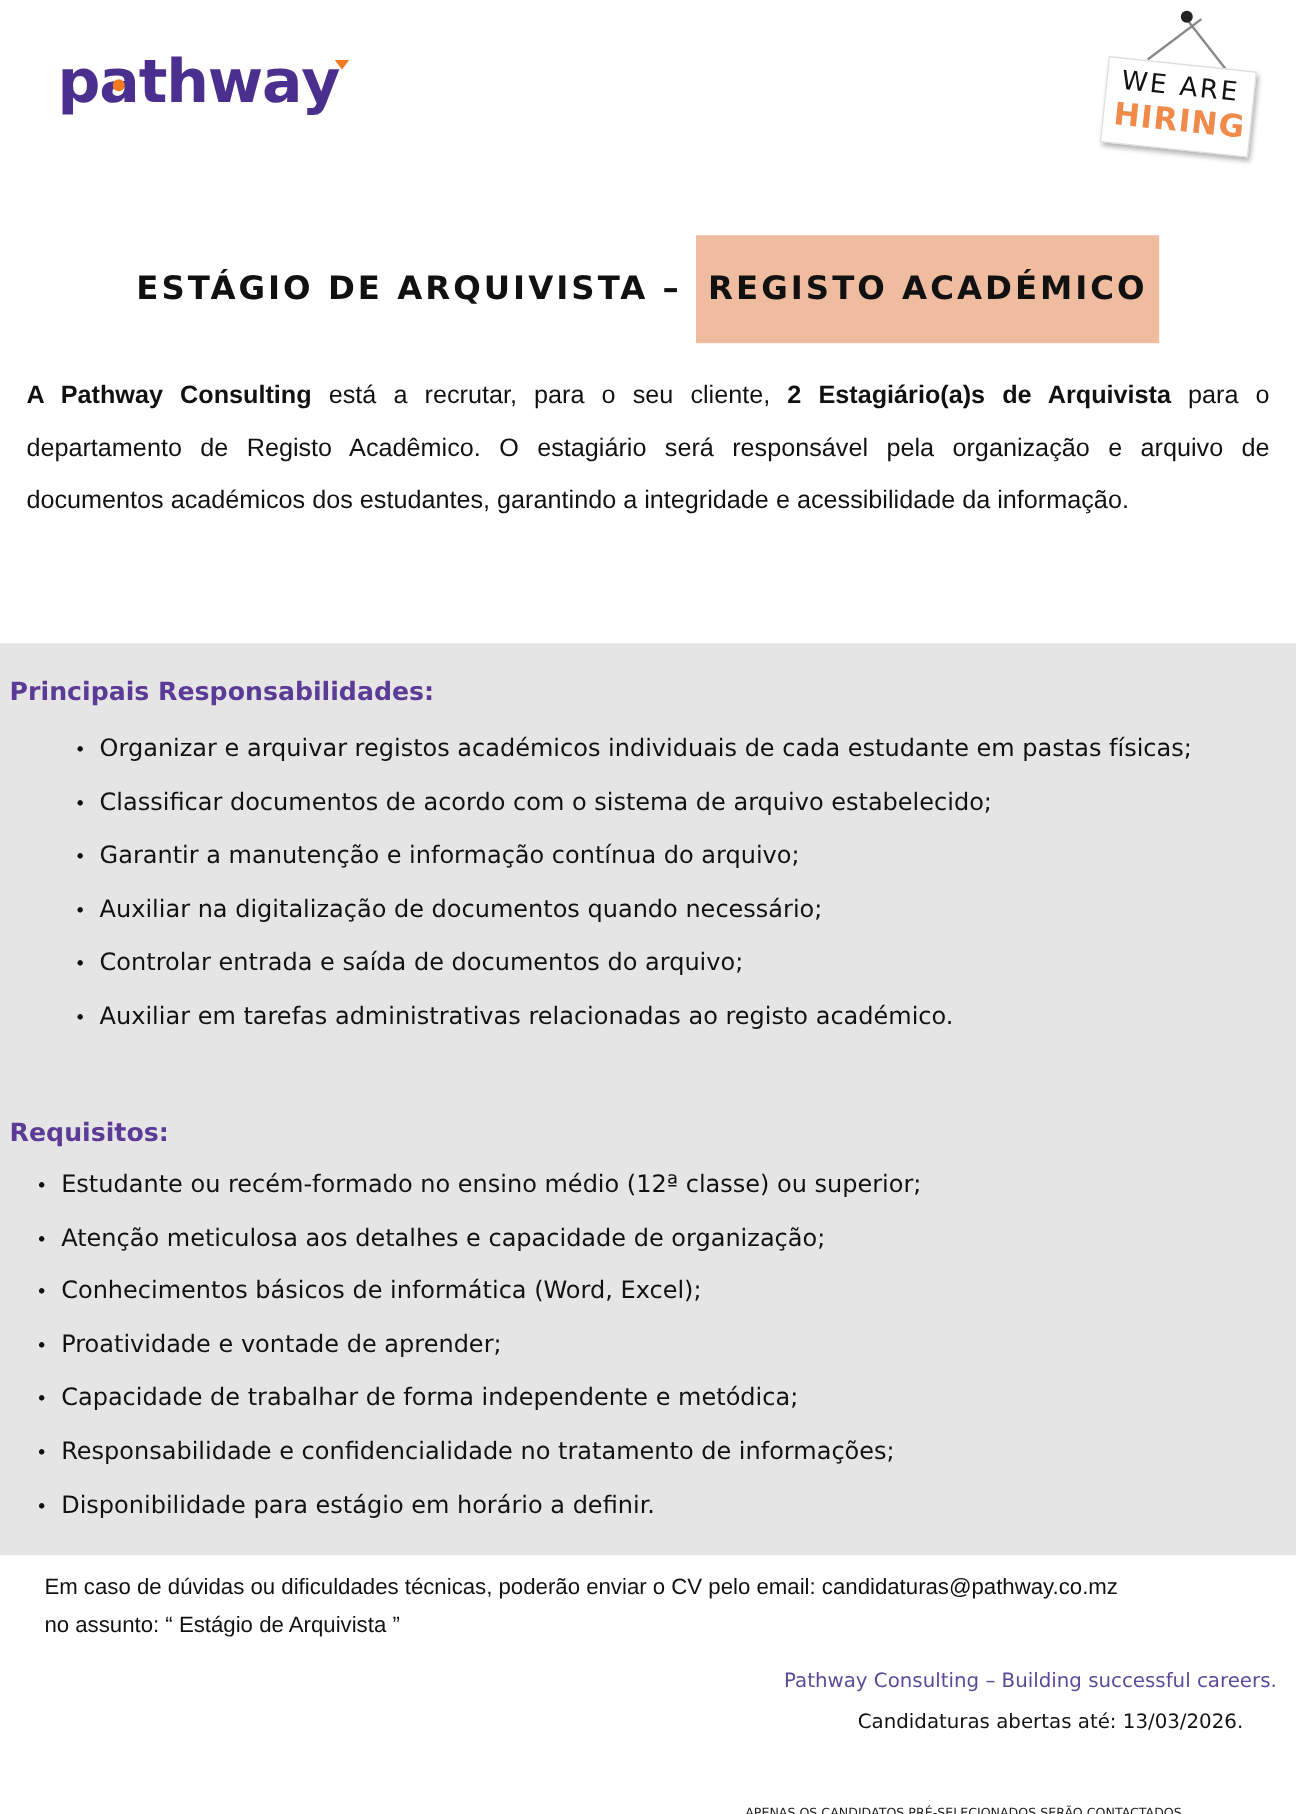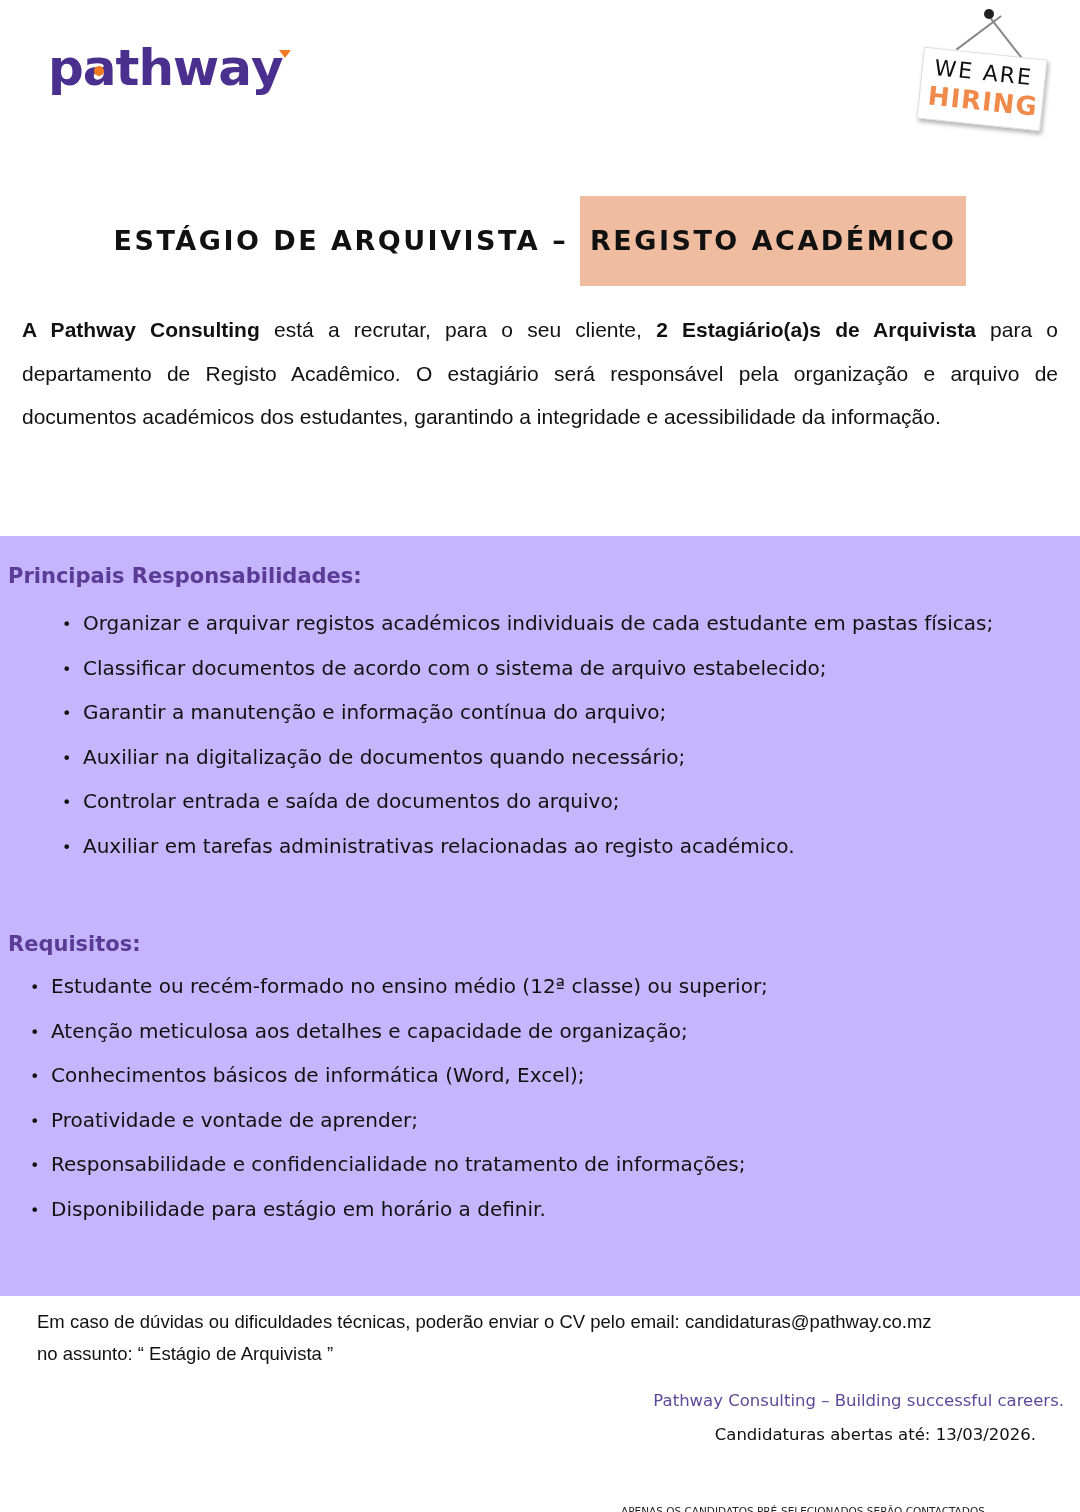--- a/index.html
+++ b/index.html
@@ -18,21 +18,21 @@
   .hiring .board { position: absolute; left: 5px; top: 48px; width: 124px; height: 72px; background: #fff; box-shadow: 2px 3px 4px rgba(0,0,0,0.3); transform: rotate(6deg); border: 1px solid #ddd; padding: 6px 8px; text-align: center; }
   .hiring .we { font-family: "DejaVu Sans", sans-serif; font-size: 22px; letter-spacing: 2px; color: #111; line-height: 26px; }
   .hiring .hire { font-family: "DejaVu Sans", sans-serif; font-size: 26px; letter-spacing: 1px; color: #f08a4b; line-height: 30px; font-weight: bold; }
 
   .title { position: absolute; left: 0; width: 1080px; top: 196px; text-align: center; font-family: "DejaVu Sans", sans-serif; font-weight: bold; font-size: 27px; letter-spacing: 2.5px; line-height: 58px; }
   .title .hl { background: #f0bc9f; padding: 16px 10px; display: inline-block; line-height: 58px; }
 
   .intro { position: absolute; left: 22px; top: 308px; width: 1036px; font-family: "Liberation Sans", sans-serif; font-size: 21px; line-height: 43.5px; text-align: justify; }
   .intro b { font-weight: bold; }
 
-  .panel { position: absolute; left: 0; top: 536px; width: 1080px; height: 760px; background: #c4b5fd; }
+  .panel { position: absolute; left: 0; top: 536px; width: 1080px; height: 760px; background: #e5e5e5; }
   .sec-h { position: absolute; left: 8px; font-family: "DejaVu Sans", sans-serif; font-weight: bold; font-size: 21px; color: #5b3b95; }
   .list { position: absolute; left: 30px; list-style: none; }
   .list li { font-family: "DejaVu Sans", sans-serif; font-size: 20px; line-height: 43.6px; color: #111; white-space: nowrap; }
   .list li .bullet { display: inline-block; width: 21px; font-size: 16px; }
 
   .footer { position: absolute; left: 37px; top: 1306px; font-family: "Liberation Sans", sans-serif; font-size: 18.5px; line-height: 31.5px; color: #111; }
   .tagline { position: absolute; right: 16px; top: 1391px; font-family: "DejaVu Sans", sans-serif; font-size: 16.5px; color: #5b4a9a; }
   .deadline { position: absolute; right: 44px; top: 1425px; font-family: "DejaVu Sans", sans-serif; font-size: 16.5px; color: #111; }
   .notice { position: absolute; left: 621px; top: 1471px; font-family: "DejaVu Sans", sans-serif; font-size: 10.5px; color: #222; margin-top: 34px; }
 </style>
@@ -68,20 +68,21 @@
       <li><span class="bullet">•</span><span>Controlar entrada e saída de documentos do arquivo;</span></li>
       <li><span class="bullet">•</span><span>Auxiliar em tarefas administrativas relacionadas ao registo académico.</span></li>
     </ul>
 
   <h2 class="sec-h" style="top:396px;">Requisitos:</h2>
   <ul class="list" style="top:429px;" id="req-list">
       <li><span class="bullet">•</span><span>Estudante ou recém-formado no ensino médio (12ª classe) ou superior;</span></li>
       <li><span class="bullet">•</span><span>Atenção meticulosa aos detalhes e capacidade de organização;</span></li>
       <li><span class="bullet">•</span><span>Conhecimentos básicos de informática (Word, Excel);</span></li>
       <li><span class="bullet">•</span><span>Proatividade e vontade de aprender;</span></li>
+      <li><span class="bullet">•</span><span>Capacidade de trabalhar de forma independente e metódica;</span></li>
       <li><span class="bullet">•</span><span>Responsabilidade e confidencialidade no tratamento de informações;</span></li>
       <li><span class="bullet">•</span><span>Disponibilidade para estágio em horário a definir.</span></li>
     </ul>
 </div>
 
 <div class="footer">
   <div><span>Em caso de dúvidas ou dificuldades técnicas, poderão enviar o CV pelo email: </span><span>candidaturas@pathway.co.mz</span></div>
   <div>no assunto: “ Estágio de Arquivista ”</div>
 </div>
 

